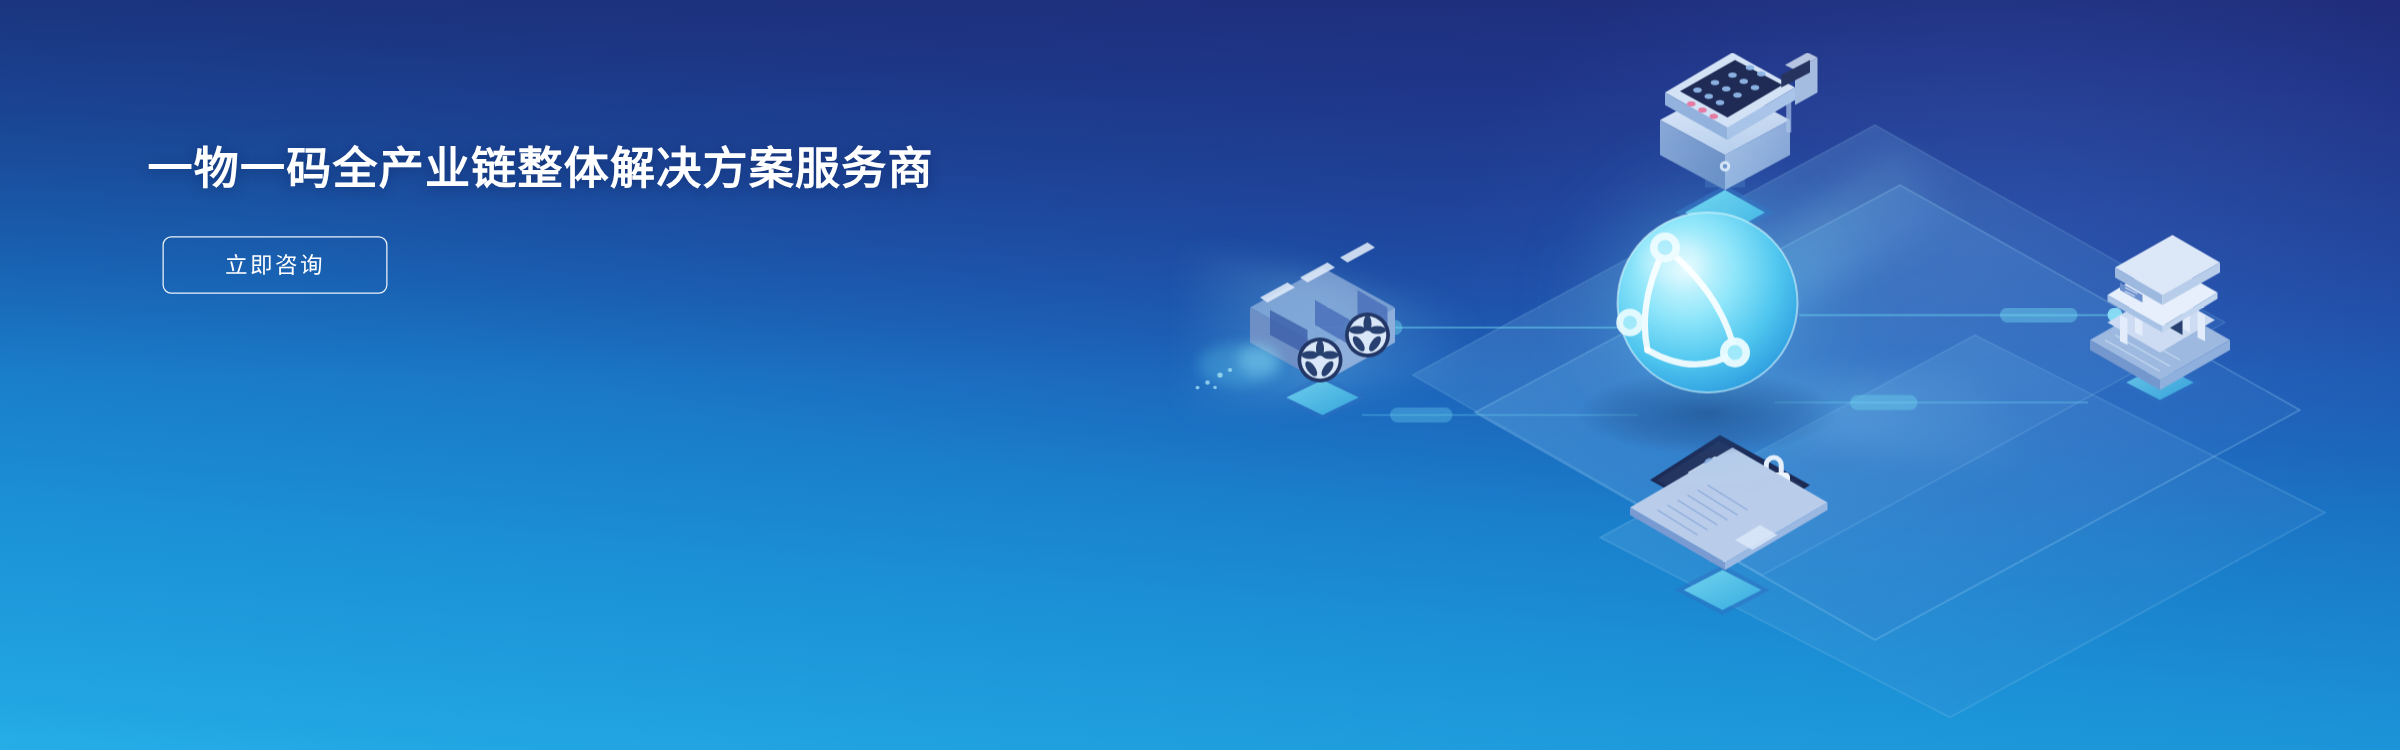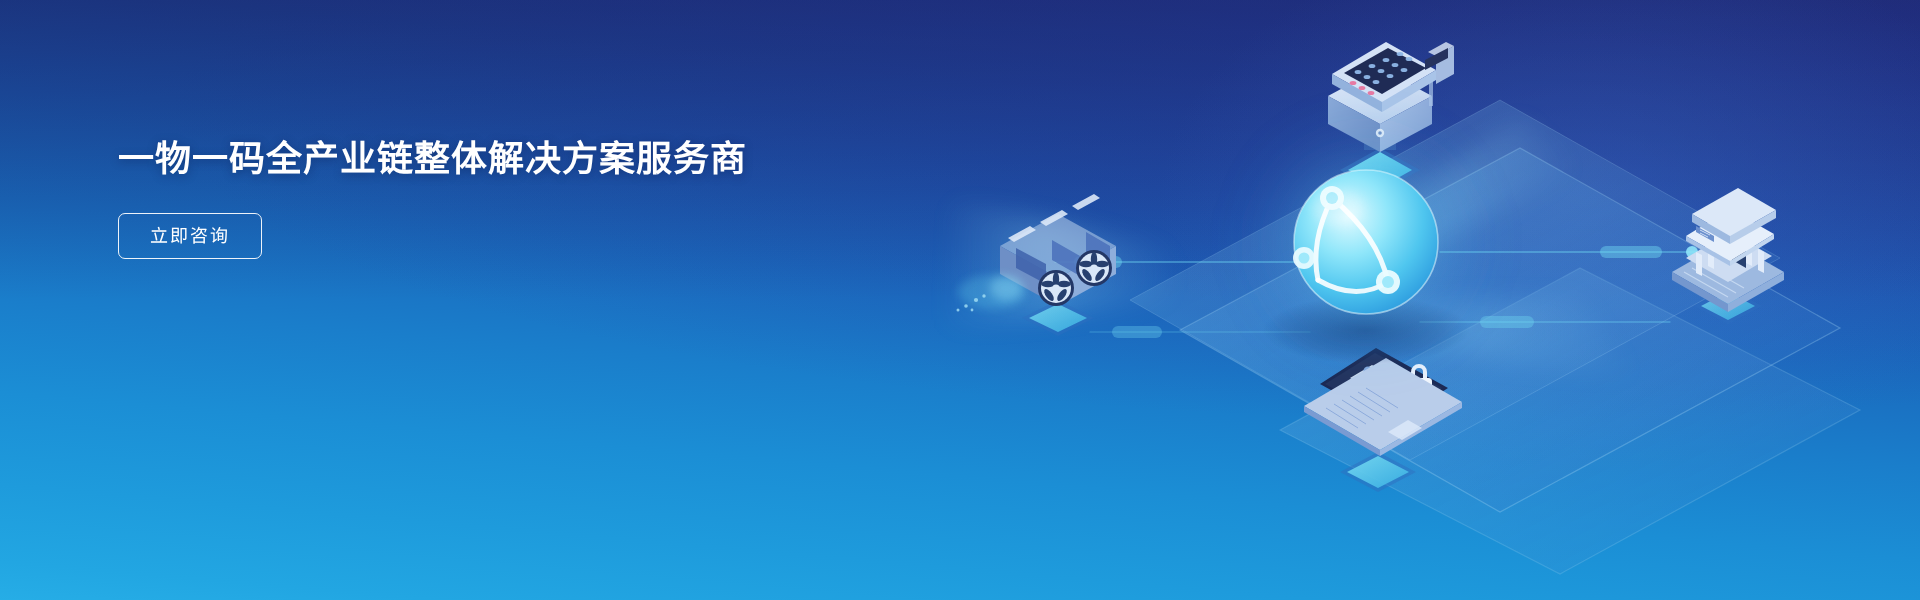--- a/index.html
+++ b/index.html
@@ -40,21 +40,21 @@
   .bg-wash-corner {
     position: absolute; right: -120px; top: -80px; width: 900px; height: 560px;
     background: radial-gradient(ellipse at 50% 50%, rgba(70,120,210,0.30) 0%, rgba(70,120,210,0) 68%);
     pointer-events: none;
   }
 
   
   .copy {
     position: absolute;
     left: 118px;
-    top: 136px;
+    top: 112px;
     width: 700px;
   }
   .headline {
     margin: 0;
     font-size: 36px;
     line-height: 1.25;
     font-weight: bold;
     color: #ffffff;
     letter-spacing: 1px;
     text-shadow: 0 2px 10px rgba(6,18,60,0.35);
@@ -66,21 +66,22 @@
     line-height: 34px;
     color: #eaf3ff;
     font-weight: normal;
     letter-spacing: 0.4px;
   }
   .sub-line { display: block; white-space: nowrap; }
 
   .cta {
     display: inline-block;
     margin-top: 32px;
-    padding: 13px 31px;
+    margin-left: 12px;
+    padding: 13px 49px;
     border: 1.6px solid rgba(255,255,255,0.92);
     border-radius: 7px;
     background: transparent;
     color: #ffffff;
     font-size: 18px;
     letter-spacing: 2px;
     font-family: inherit;
     cursor: pointer;
     line-height: 1;
   }

